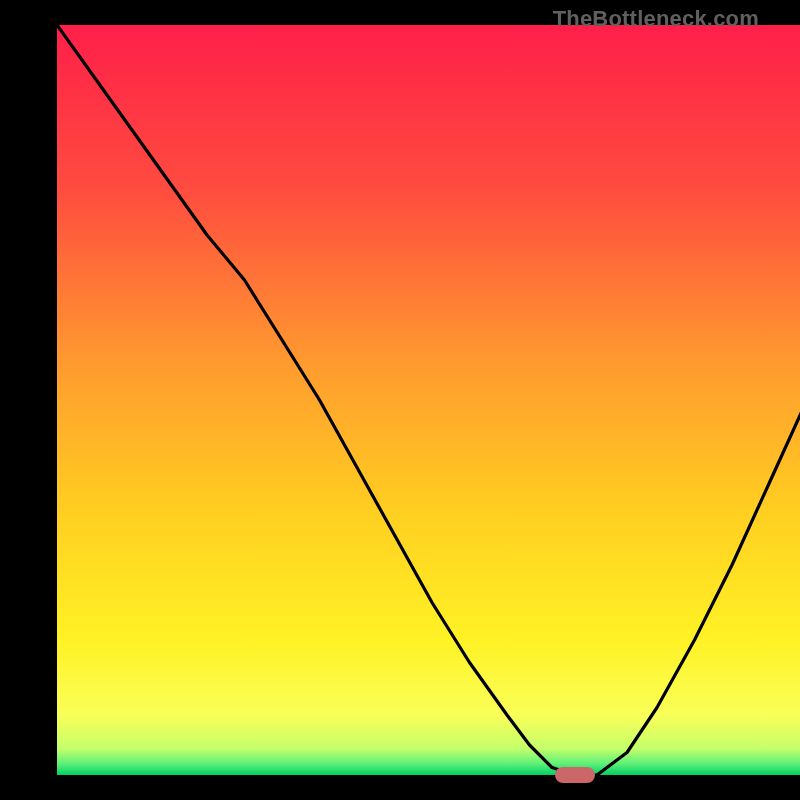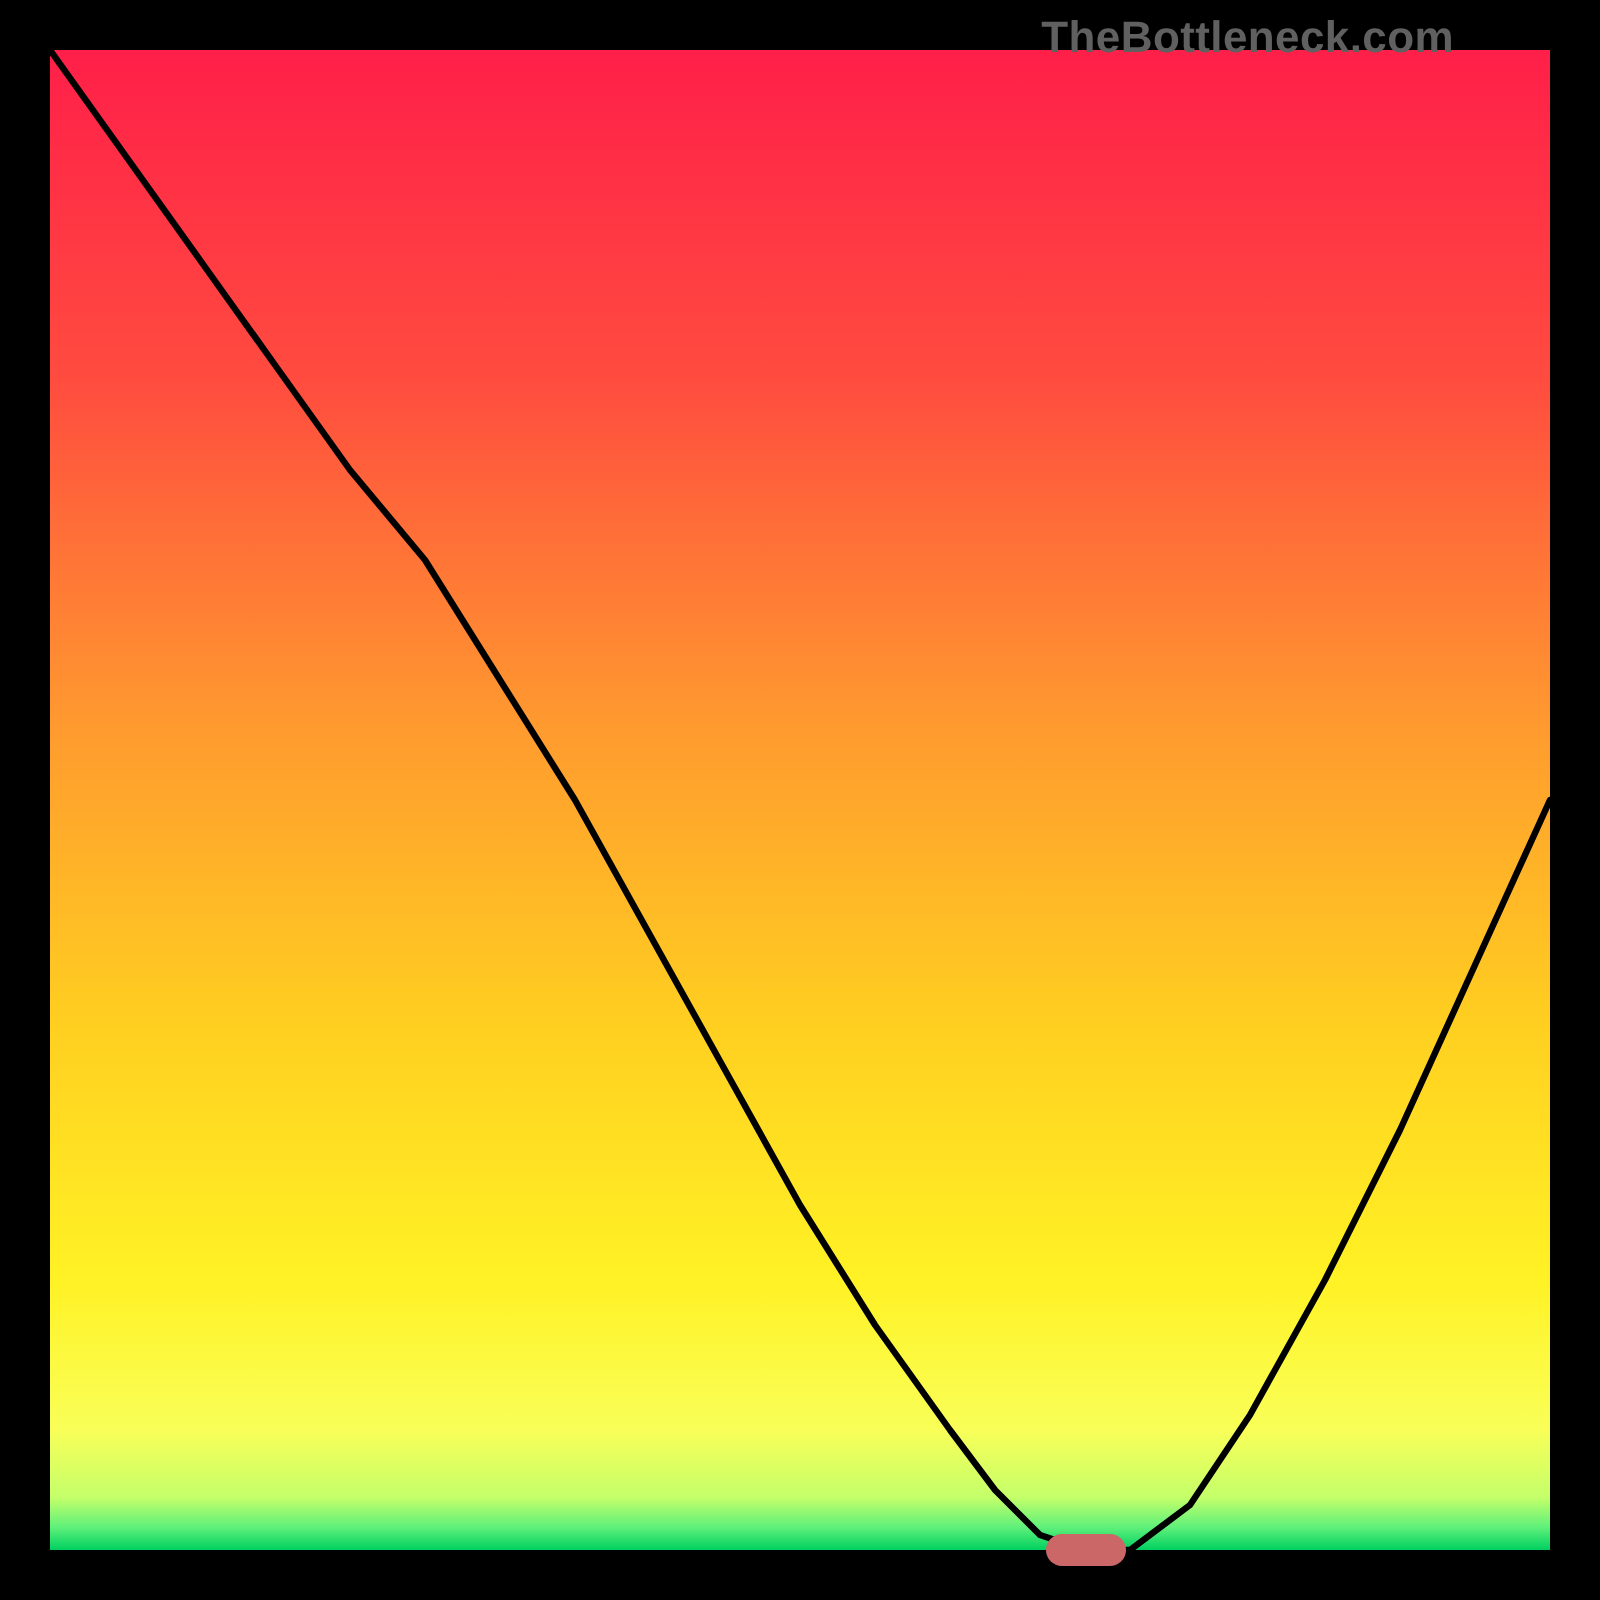--- a/index.html
+++ b/index.html
@@ -9,20 +9,21 @@
     height: 800px;
     background: #000;
     overflow: hidden;
     font-family: Arial, Helvetica, sans-serif;
   }
   .frame {
     position: relative;
     width: 737px;
     height: 800px;
     background: #000;
+    margin-left: 32px;
   }
   .watermark {
     position: absolute;
     top: 6px;
     right: 10px;
     color: #606060;
     font-size: 22px;
     font-weight: 600;
     letter-spacing: 0.2px;
     z-index: 30;

